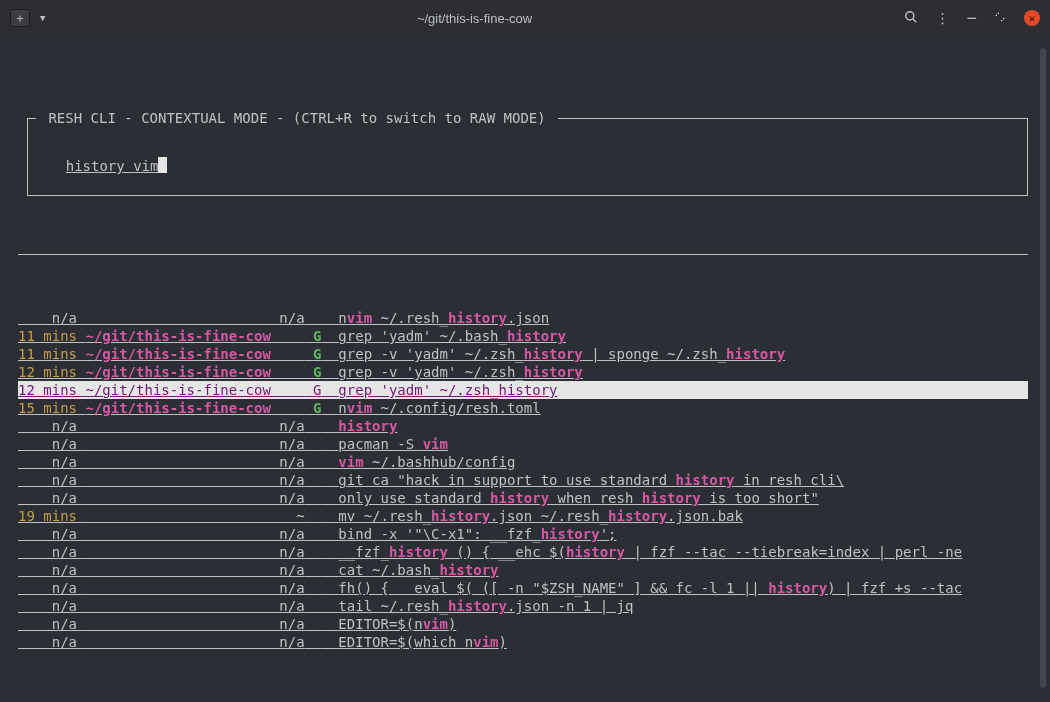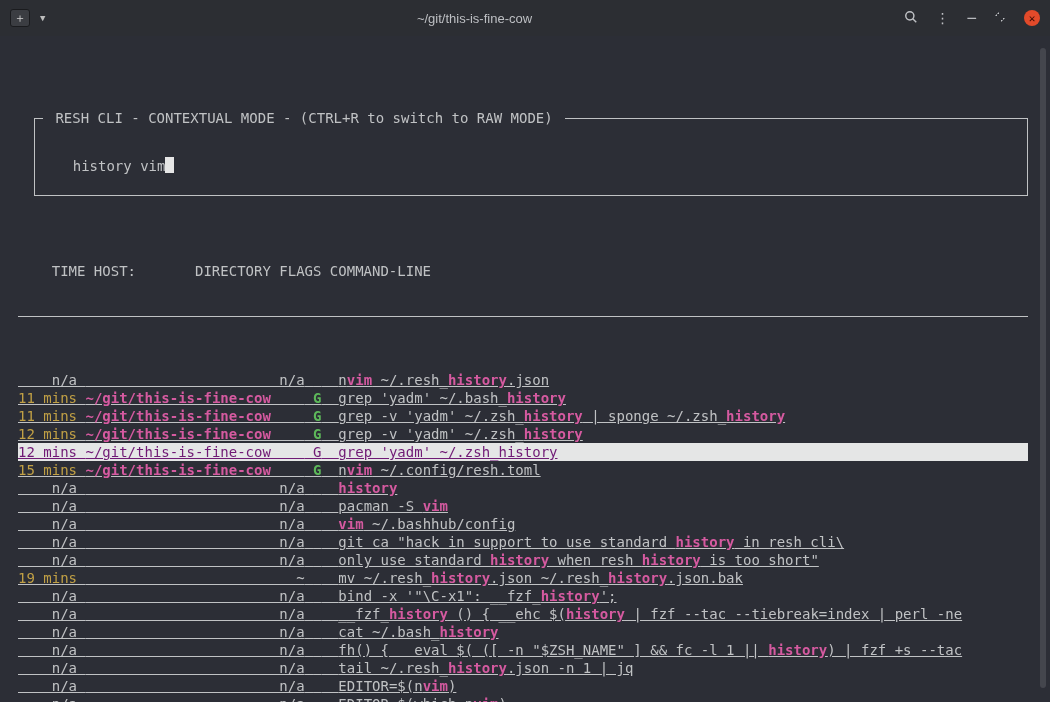--- a/index.html
+++ b/index.html
@@ -78,29 +78,29 @@
     right: 4px; top: 12px;
     width: 6px;
     height: 640px;
     background: #44464d;
     border-radius: 3px;
   }
   .box {
     position: relative;
     border: 1px solid #c0c2c4;
     padding: 2px 4px 2px 4px;
-    margin: 0 8px 4px 16px;
+    margin: 0 8px 4px 9px;
   }
   .box-title {
     position: absolute;
     top: -10px; left: 8px;
     background: #2c2e36;
     padding: 0 4px;
   }
-  .input-line { color: #c0c2c4; }
+  .input-line { color: #c0c2c4; text-decoration: underline; }
   .cursor-block {
     display: inline-block;
     width: 9px; height: 16px;
     background: #e6e6e6;
     vertical-align: -2px;
   }
   .header-row {
     color: #c0c2c4;
     margin-top: 8px;
   }
@@ -145,20 +145,19 @@
 </div>
 
 <div class="terminal">
   <div class="scrollbar"></div>
 
   <div class="box">
     <span class="box-title"> RESH CLI - CONTEXTUAL MODE - (CTRL+R to switch to RAW MODE) </span>
     <span class="input-line"><span>history vim</span><span class="cursor-block"></span></span>
   </div>
 
-  <div class="header-row">    TIME HOST:       DIRECTORY FLAGS COMMAND-LINE</div>
   <div class="header-underline"></div>
 
   <div id="rows"><div class="row"><span class="">    n/a</span> <span class="">                       n/a</span> <span class=""> </span>  <span>n</span><span class="mag">vim</span><span> ~/.resh_</span><span class="mag">history</span><span>.json</span></div><div class="row"><span class="ylw">11 mins</span> <span class="mag">~/git/this-is-fine-cow    </span> <span class="grn">G</span>  <span>grep 'yadm' ~/.bash_</span><span class="mag">history</span></div><div class="row"><span class="ylw">11 mins</span> <span class="mag">~/git/this-is-fine-cow    </span> <span class="grn">G</span>  <span>grep -v 'yadm' ~/.zsh_</span><span class="mag">history</span><span> | sponge ~/.zsh_</span><span class="mag">history</span></div><div class="row"><span class="ylw">12 mins</span> <span class="mag">~/git/this-is-fine-cow    </span> <span class="grn">G</span>  <span>grep -v 'yadm' ~/.zsh_</span><span class="mag">history</span></div><div class="row sel"><span class="">12 mins</span> <span class="">~/git/this-is-fine-cow    </span> <span class="">G</span>  <span>grep 'yadm' ~/.zsh_history</span></div><div class="row"><span class="ylw">15 mins</span> <span class="mag">~/git/this-is-fine-cow    </span> <span class="grn">G</span>  <span>n</span><span class="mag">vim</span><span> ~/.config/resh.toml</span></div><div class="row"><span class="">    n/a</span> <span class="">                       n/a</span> <span class=""> </span>  <span class="mag">history</span></div><div class="row"><span class="">    n/a</span> <span class="">                       n/a</span> <span class=""> </span>  <span>pacman -S </span><span class="mag">vim</span></div><div class="row"><span class="">    n/a</span> <span class="">                       n/a</span> <span class=""> </span>  <span class="mag">vim</span><span> ~/.bashhub/config</span></div><div class="row"><span class="">    n/a</span> <span class="">                       n/a</span> <span class=""> </span>  <span>git ca "hack in support to use standard </span><span class="mag">history</span><span> in resh cli\</span></div><div class="row"><span class="">    n/a</span> <span class="">                       n/a</span> <span class=""> </span>  <span>only use standard </span><span class="mag">history</span><span> when resh </span><span class="mag">history</span><span> is too short"</span></div><div class="row"><span class="ylw">19 mins</span> <span class="">                         ~</span> <span class=""> </span>  <span>mv ~/.resh_</span><span class="mag">history</span><span>.json ~/.resh_</span><span class="mag">history</span><span>.json.bak</span></div><div class="row"><span class="">    n/a</span> <span class="">                       n/a</span> <span class=""> </span>  <span>bind -x '"\C-x1": __fzf_</span><span class="mag">history</span><span>';</span></div><div class="row"><span class="">    n/a</span> <span class="">                       n/a</span> <span class=""> </span>  <span>__fzf_</span><span class="mag">history</span><span> () { __ehc $(</span><span class="mag">history</span><span> | fzf --tac --tiebreak=index | perl -ne</span></div><div class="row"><span class="">    n/a</span> <span class="">                       n/a</span> <span class=""> </span>  <span>cat ~/.bash_</span><span class="mag">history</span></div><div class="row"><span class="">    n/a</span> <span class="">                       n/a</span> <span class=""> </span>  <span>fh() {   eval $( ([ -n "$ZSH_NAME" ] &amp;&amp; fc -l 1 || </span><span class="mag">history</span><span>) | fzf +s --tac</span></div><div class="row"><span class="">    n/a</span> <span class="">                       n/a</span> <span class=""> </span>  <span>tail ~/.resh_</span><span class="mag">history</span><span>.json -n 1 | jq</span></div><div class="row"><span class="">    n/a</span> <span class="">                       n/a</span> <span class=""> </span>  <span>EDITOR=$(n</span><span class="mag">vim</span><span>)</span></div><div class="row"><span class="">    n/a</span> <span class="">                       n/a</span> <span class=""> </span>  <span>EDITOR=$(which n</span><span class="mag">vim</span><span>)</span></div></div>
 
   
   
 </div>
 
 </body></html>

